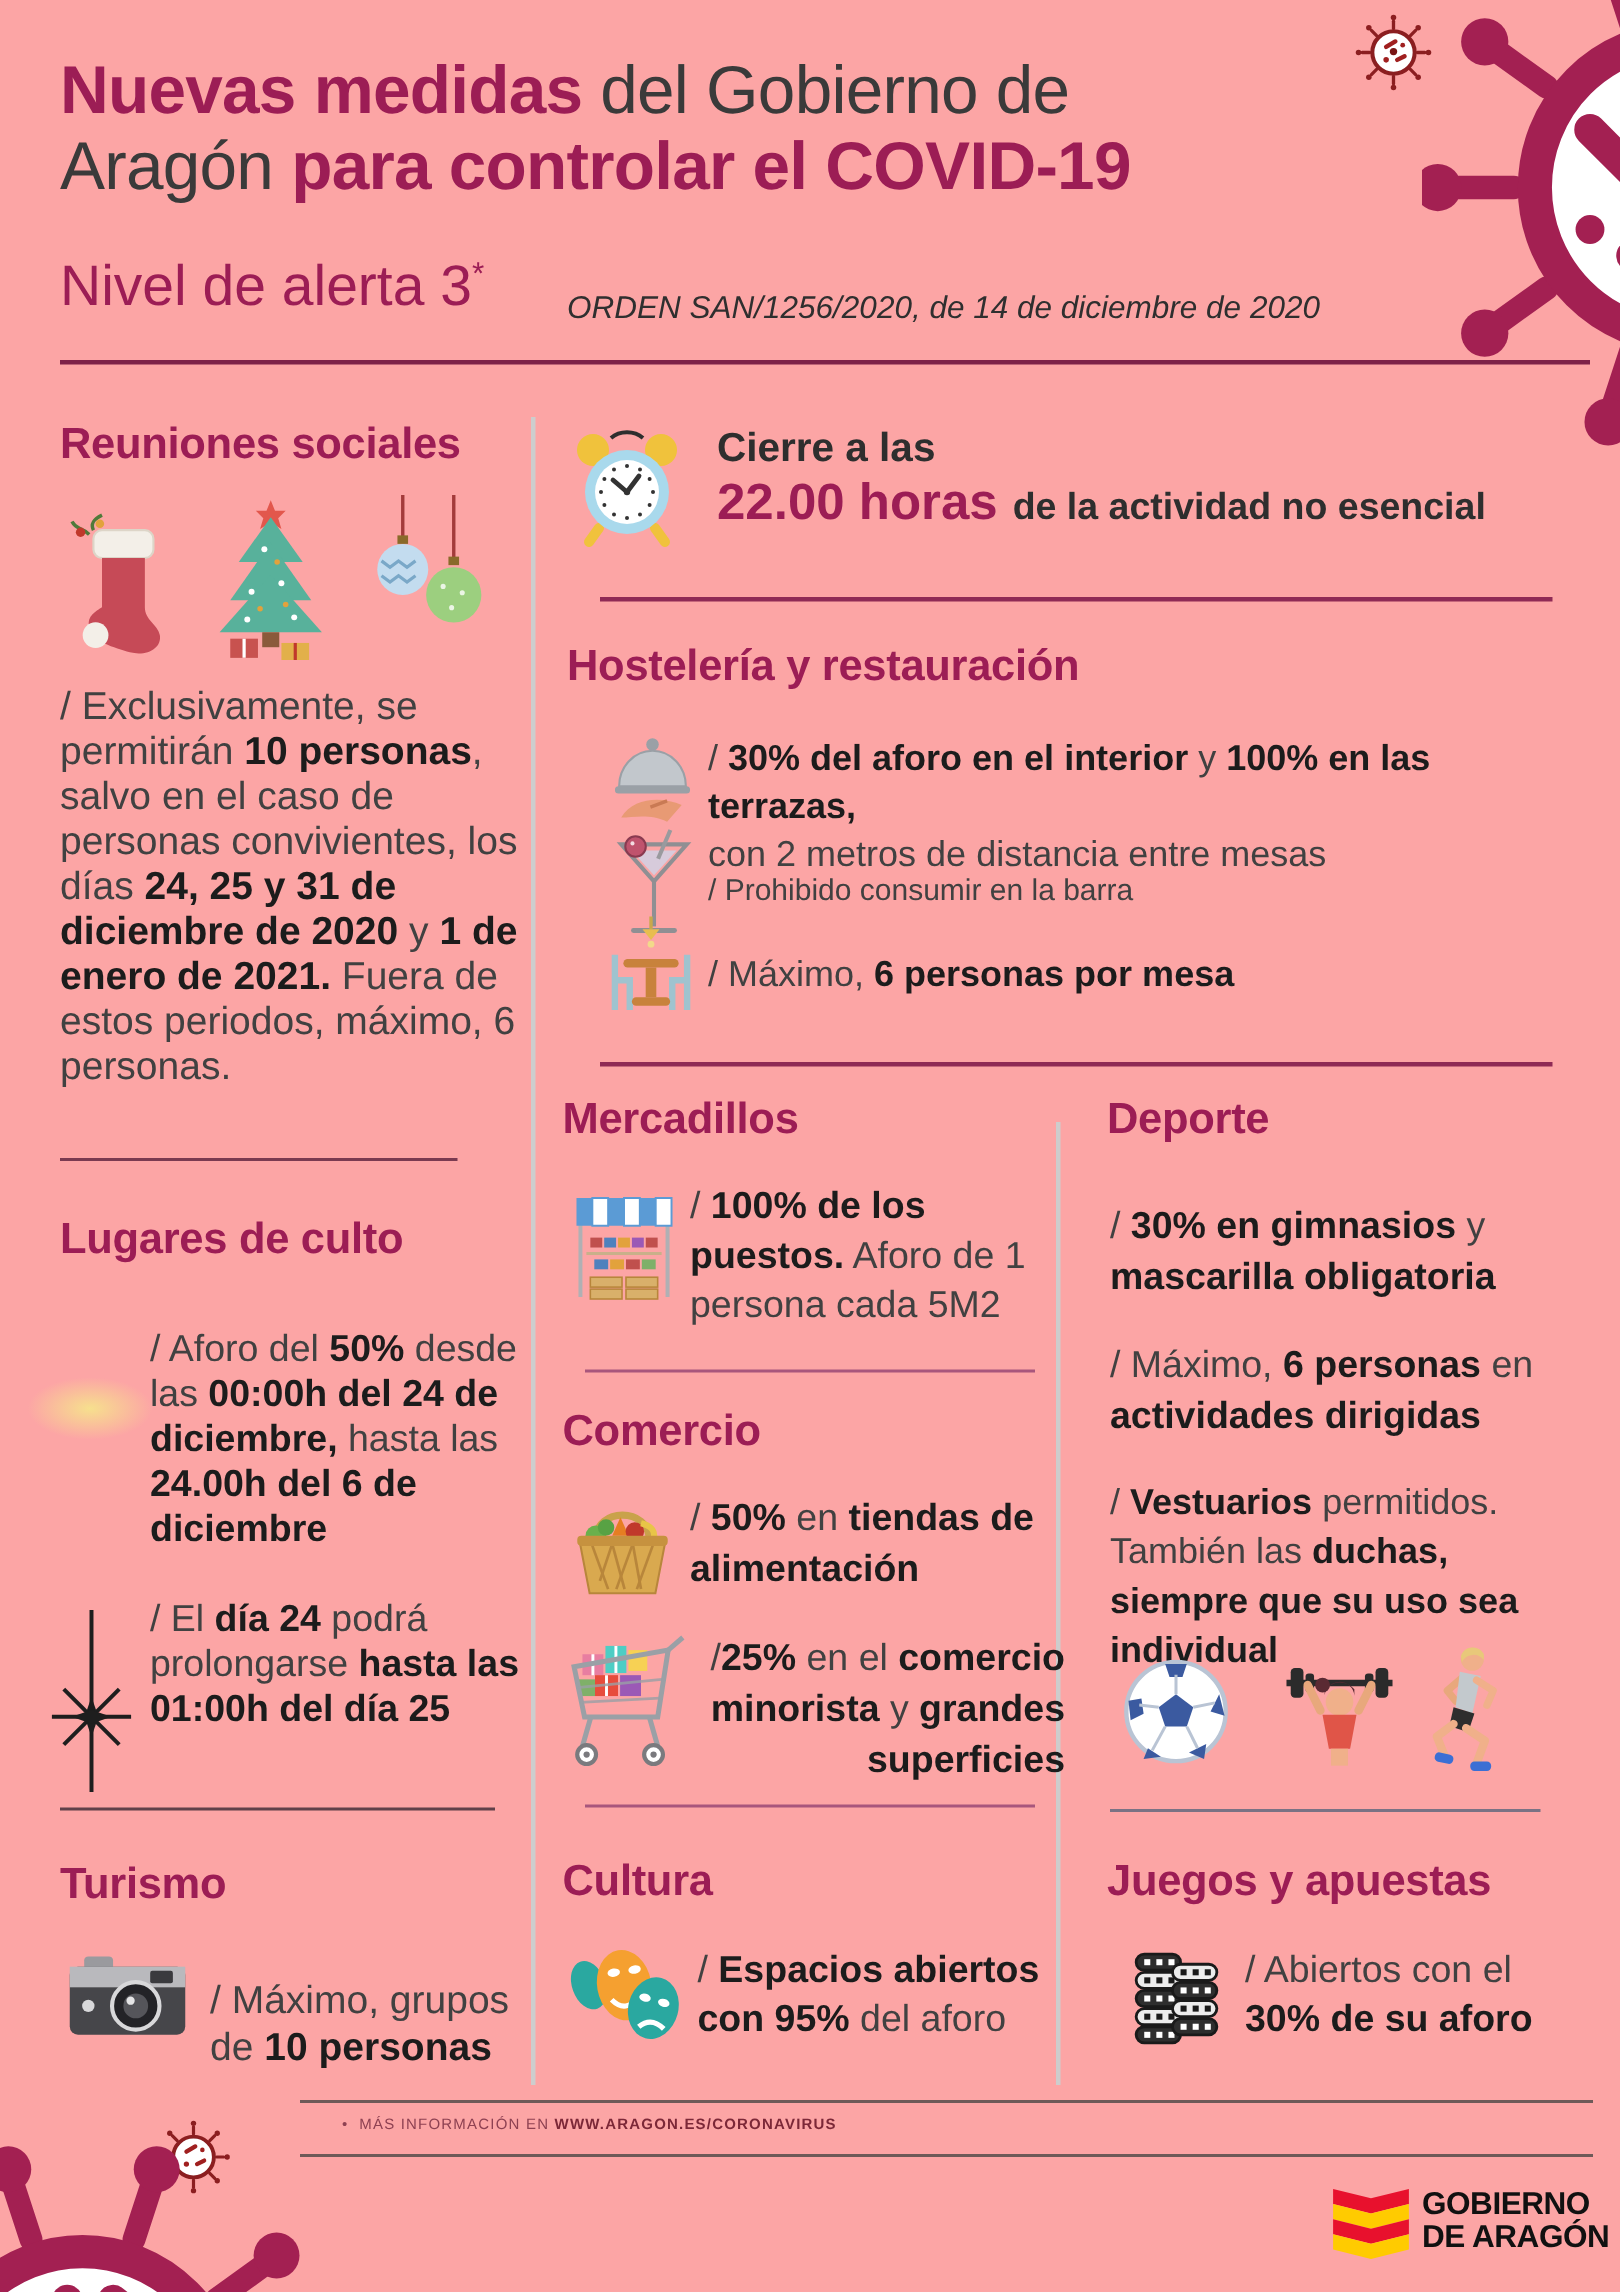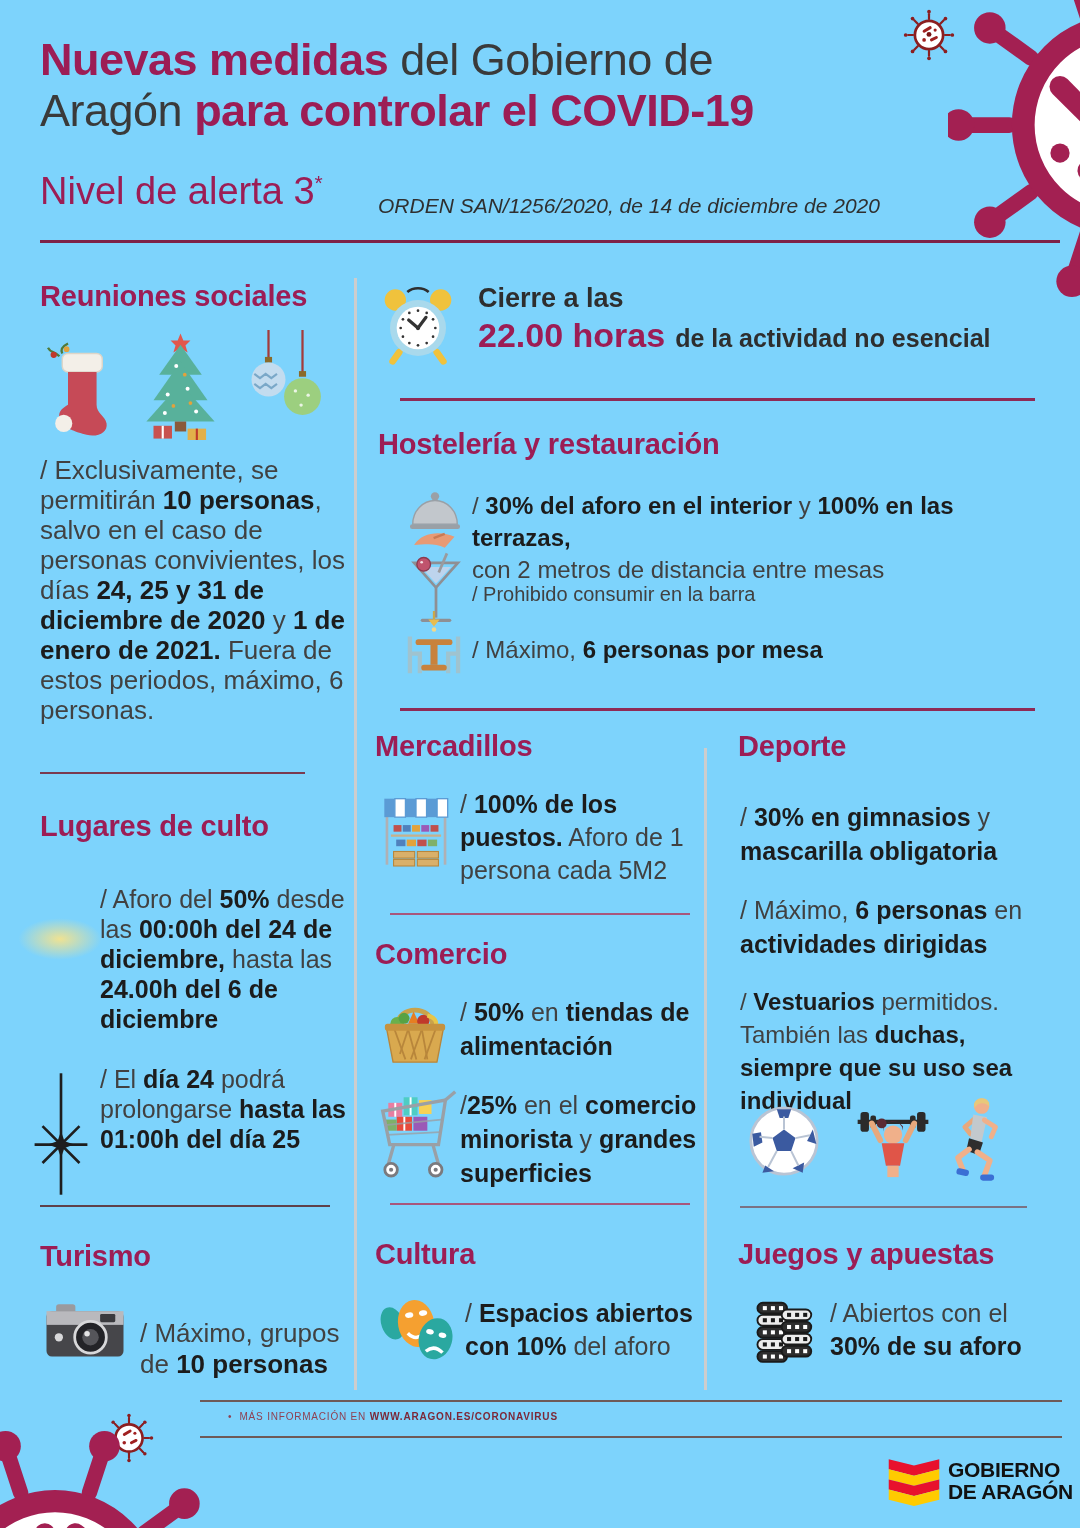--- a/index.html
+++ b/index.html
@@ -1,16 +1,16 @@
 <!DOCTYPE html>
 <html style="--accent: #9c1d55; --virus: #a32052; --virus-outline: #8b1e20; --text: #414141; --text-bold: #1c1c1c; --footer-maroon: #8e4152;"><head>
 <meta charset="utf-8">
 <style>
   html,body{margin:0;padding:0;background:#fff;}
-  .page{position:relative;width:1080px;height:1528px;background:#7dd3fc;overflow:hidden;
+  .page{position:relative;width:1080px;height:1528px;background:#fca5a5;overflow:hidden;
         font-family:"Liberation Sans",sans-serif;color:#414141;}
   .abs{position:absolute;}
   .h2{font-weight:800;font-size:29px;color:var(--accent,#9c1d55);letter-spacing:-0.2px;}
   .b{font-weight:800;color:var(--text-bold,#1c1c1c);}
   .body-txt{color:#414141;}
   .rule{position:absolute;background:#8f2a55;}
   .vline{position:absolute;width:3px;background:#cdcdcd;}
   .title{font-size:45px;line-height:51px;letter-spacing:-0.5px;font-weight:300;color:#3a3a3a;}
   .title .mag{font-weight:800;color:var(--accent,#9c1d55);}
   .alert{font-size:38px;font-weight:300;color:var(--accent,#9c1d55);}
@@ -406,42 +406,42 @@
       <g stroke="#9aa0a6" stroke-width="1.3" opacity=".8">
         <line x1="13.5" y1="28" x2="54" y2="24"></line>
           <line x1="15" y1="35" x2="53" y2="33"></line>
       </g>
       <circle cx="18" cy="60" r="4.5" fill="#fff" stroke="#7a7a7e" stroke-width="2"></circle>
         <circle cx="18" cy="60" r="1.5" fill="#7a7a7e"></circle>
       <circle cx="50" cy="60" r="4.5" fill="#fff" stroke="#7a7a7e" stroke-width="2"></circle>
         <circle cx="50" cy="60" r="1.5" fill="#7a7a7e"></circle>
     </svg>
   </div>
-  <div class="abs body-txt" style="left:460px;top:1088px;width:250px;font-size:25px;line-height:34px;">
+  <div class="abs body-txt" style="left:460px;top:1088px;width:250px;font-size:25px;line-height:34px;text-align:right;">
     <span>/</span><span class="b">25%</span><span> en el </span><span class="b">comercio minorista</span><span> y </span><span class="b">grandes superficies</span>
   </div>
 
   <div class="rule" style="left:390px;top:1203px;width:300px;height:2px;background:#a8567c;"></div>
 
   <div class="abs h2" style="left:375px;top:1238px;">Cultura</div>
   <div class="abs" style="left:380px;top:1290px;">
     <svg width="75" height="78" viewBox="0 0 54 56">
       <ellipse cx="9" cy="24" rx="8" ry="12" fill="#2aa8a0" transform="rotate(-20 9 24)"></ellipse>
       <ellipse cx="26" cy="24" rx="13" ry="17" fill="#f5a030" transform="rotate(-10 26 24)"></ellipse>
       <ellipse cx="21" cy="18" rx="3" ry="2" fill="#fff" transform="rotate(-10 21 18)"></ellipse>
       <ellipse cx="31" cy="16.5" rx="3" ry="2" fill="#fff" transform="rotate(-10 31 16.5)"></ellipse>
       <path d="M20,31 Q27,38 33,29" stroke="#fff" stroke-width="2.5" fill="none"></path>
       <ellipse cx="40" cy="35" rx="12" ry="15" fill="#2aa8a0" transform="rotate(15 40 35)"></ellipse>
       <ellipse cx="36" cy="30" rx="2.8" ry="1.9" fill="#fff" transform="rotate(15 36 30)"></ellipse>
       <ellipse cx="45" cy="32.5" rx="2.8" ry="1.9" fill="#fff" transform="rotate(15 45 32.5)"></ellipse>
       <path d="M33,44 Q39,39 45,45" stroke="#fff" stroke-width="2.5" fill="none"></path>
     </svg>
   </div>
   <div class="abs body-txt" style="left:465px;top:1297px;width:230px;font-size:25px;line-height:33px;">
-    <span>/ </span><span class="b">Espacios abiertos con 10%</span><span> del aforo</span>
+    <span>/ </span><span class="b">Espacios abiertos con 95%</span><span> del aforo</span>
   </div>
 
   <div class="abs h2" style="left:738px;top:730px;">Deporte</div>
   <div class="abs body-txt" style="left:740px;top:800px;width:305px;font-size:25px;line-height:34px;">
     <span>/ </span><span class="b">30% en gimnasios</span><span> y </span><span class="b">mascarilla obligatoria</span>
   </div>
   <div class="abs body-txt" style="left:740px;top:893px;width:305px;font-size:25px;line-height:34px;">
     <span>/ Máximo, </span><span class="b">6 personas</span><span> en </span><span class="b">actividades dirigidas</span>
   </div>
   <div class="abs body-txt" style="left:740px;top:985px;width:318px;font-size:24px;line-height:33px;">

